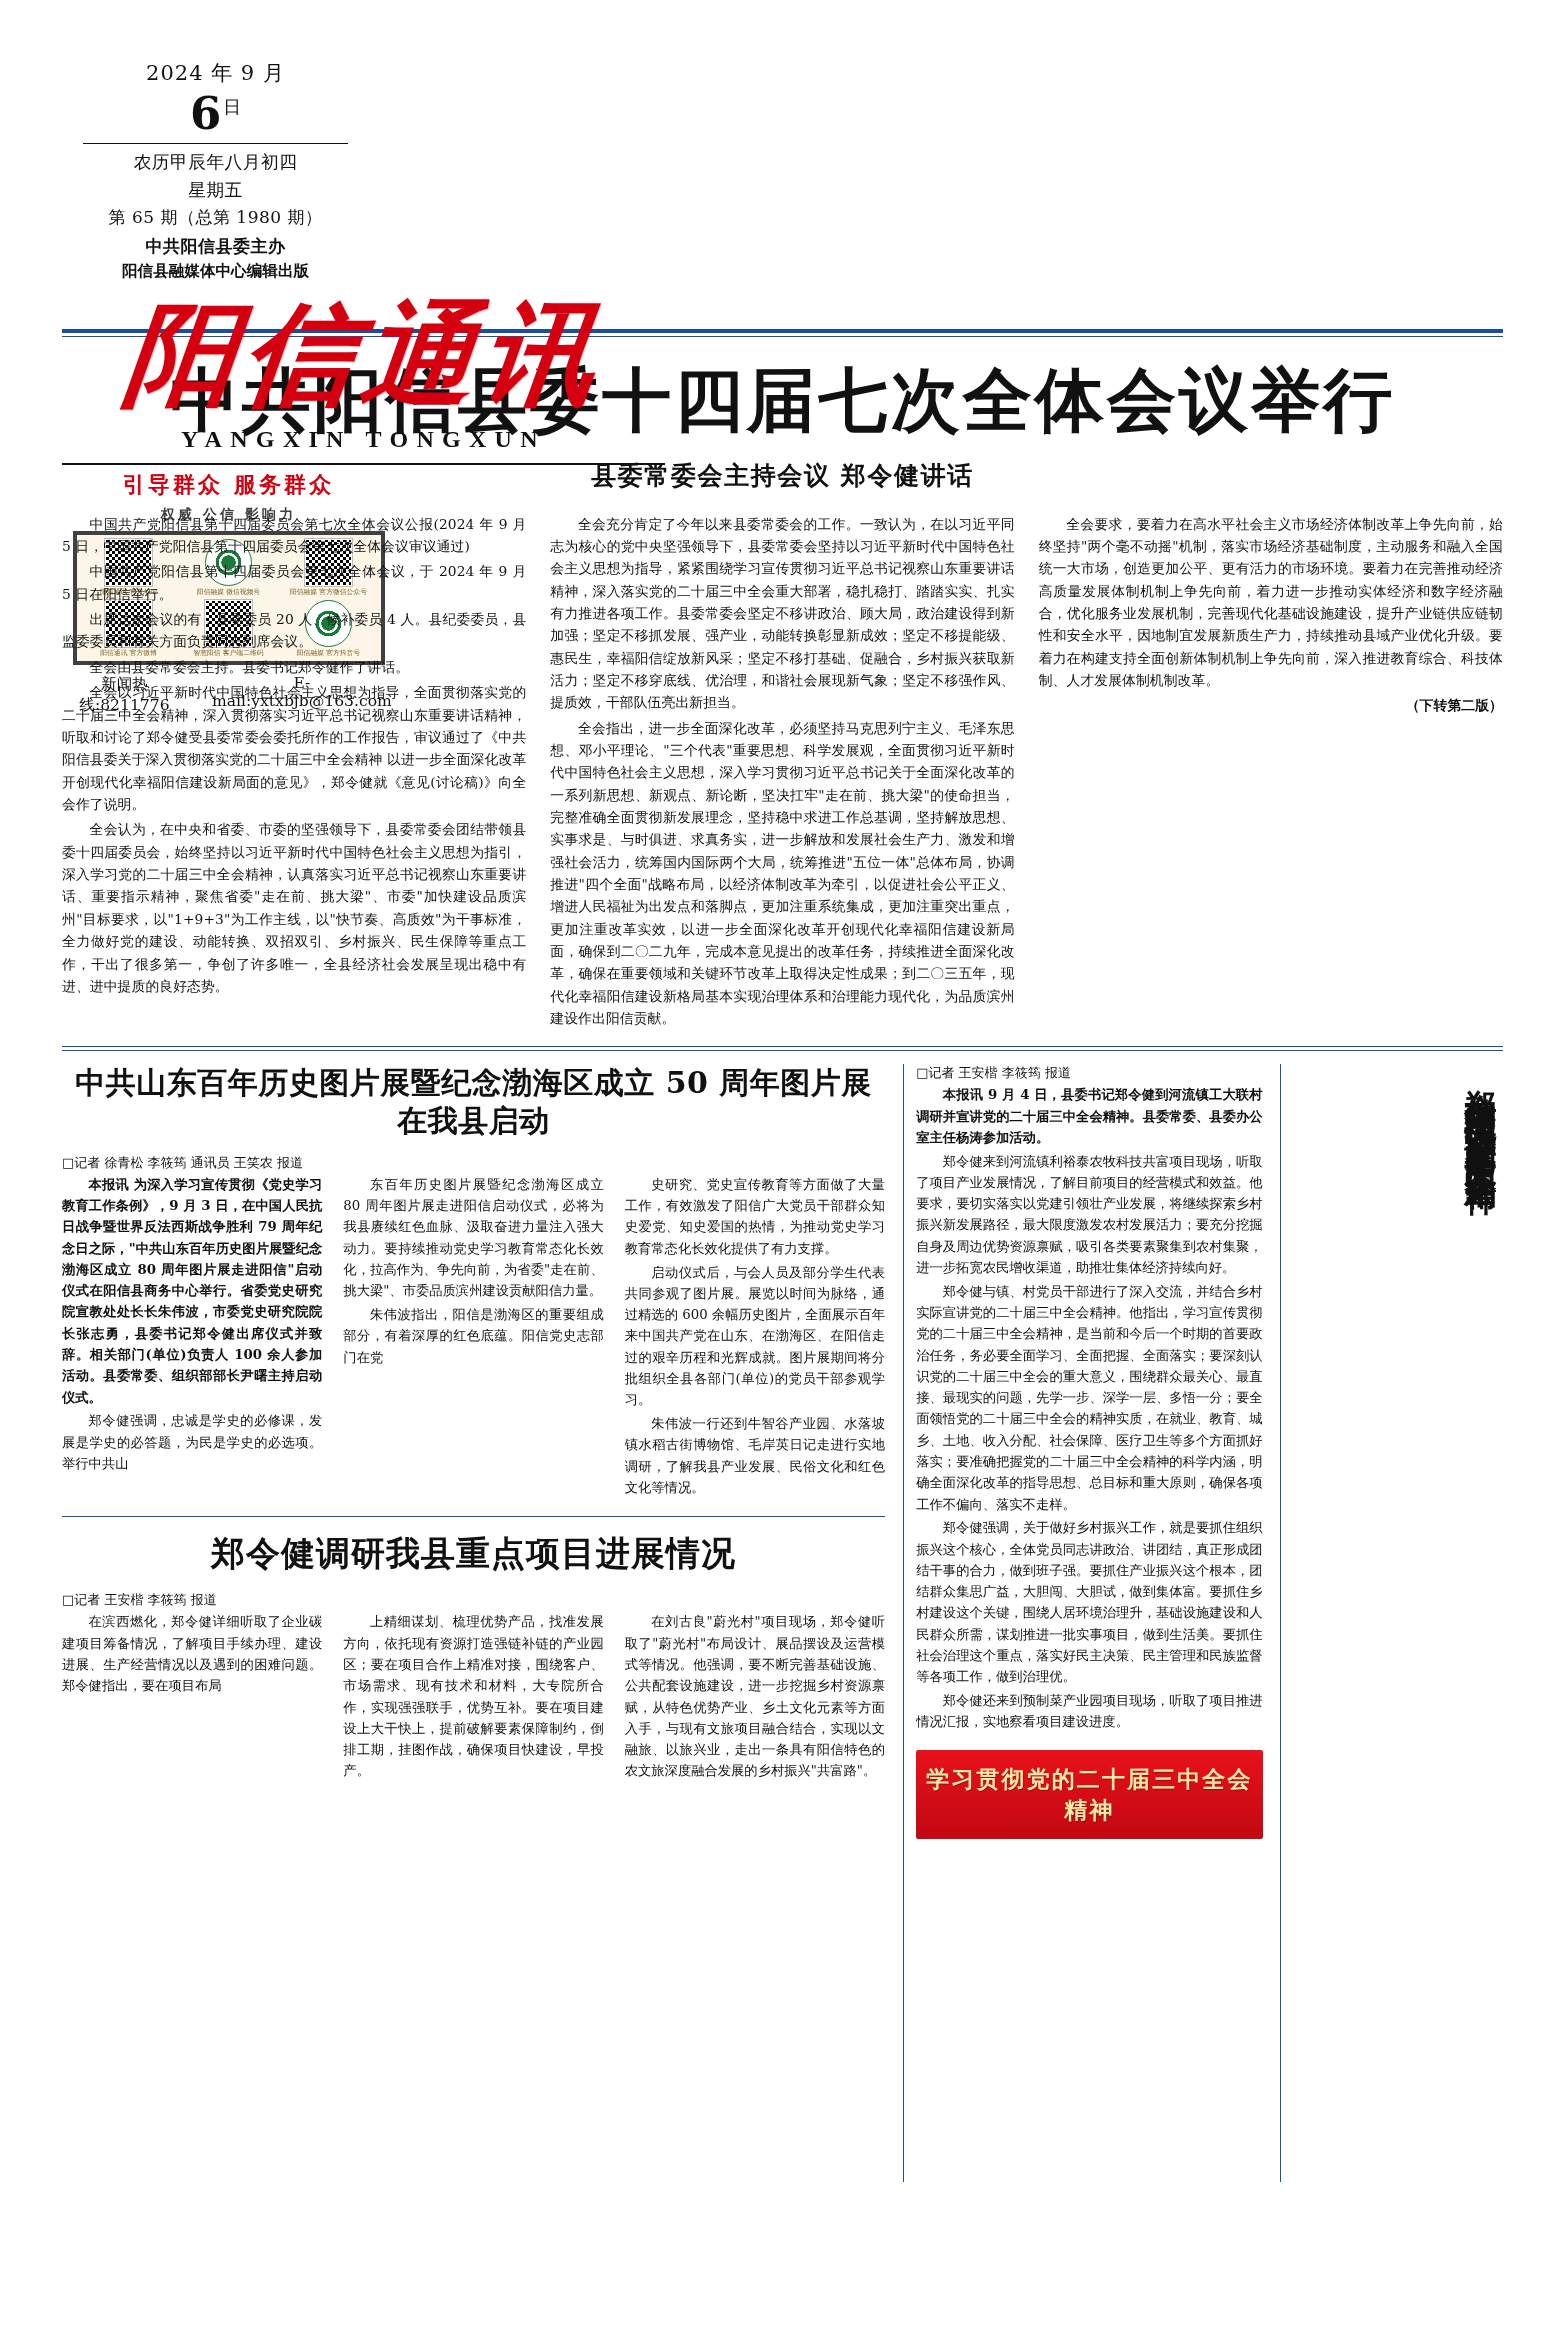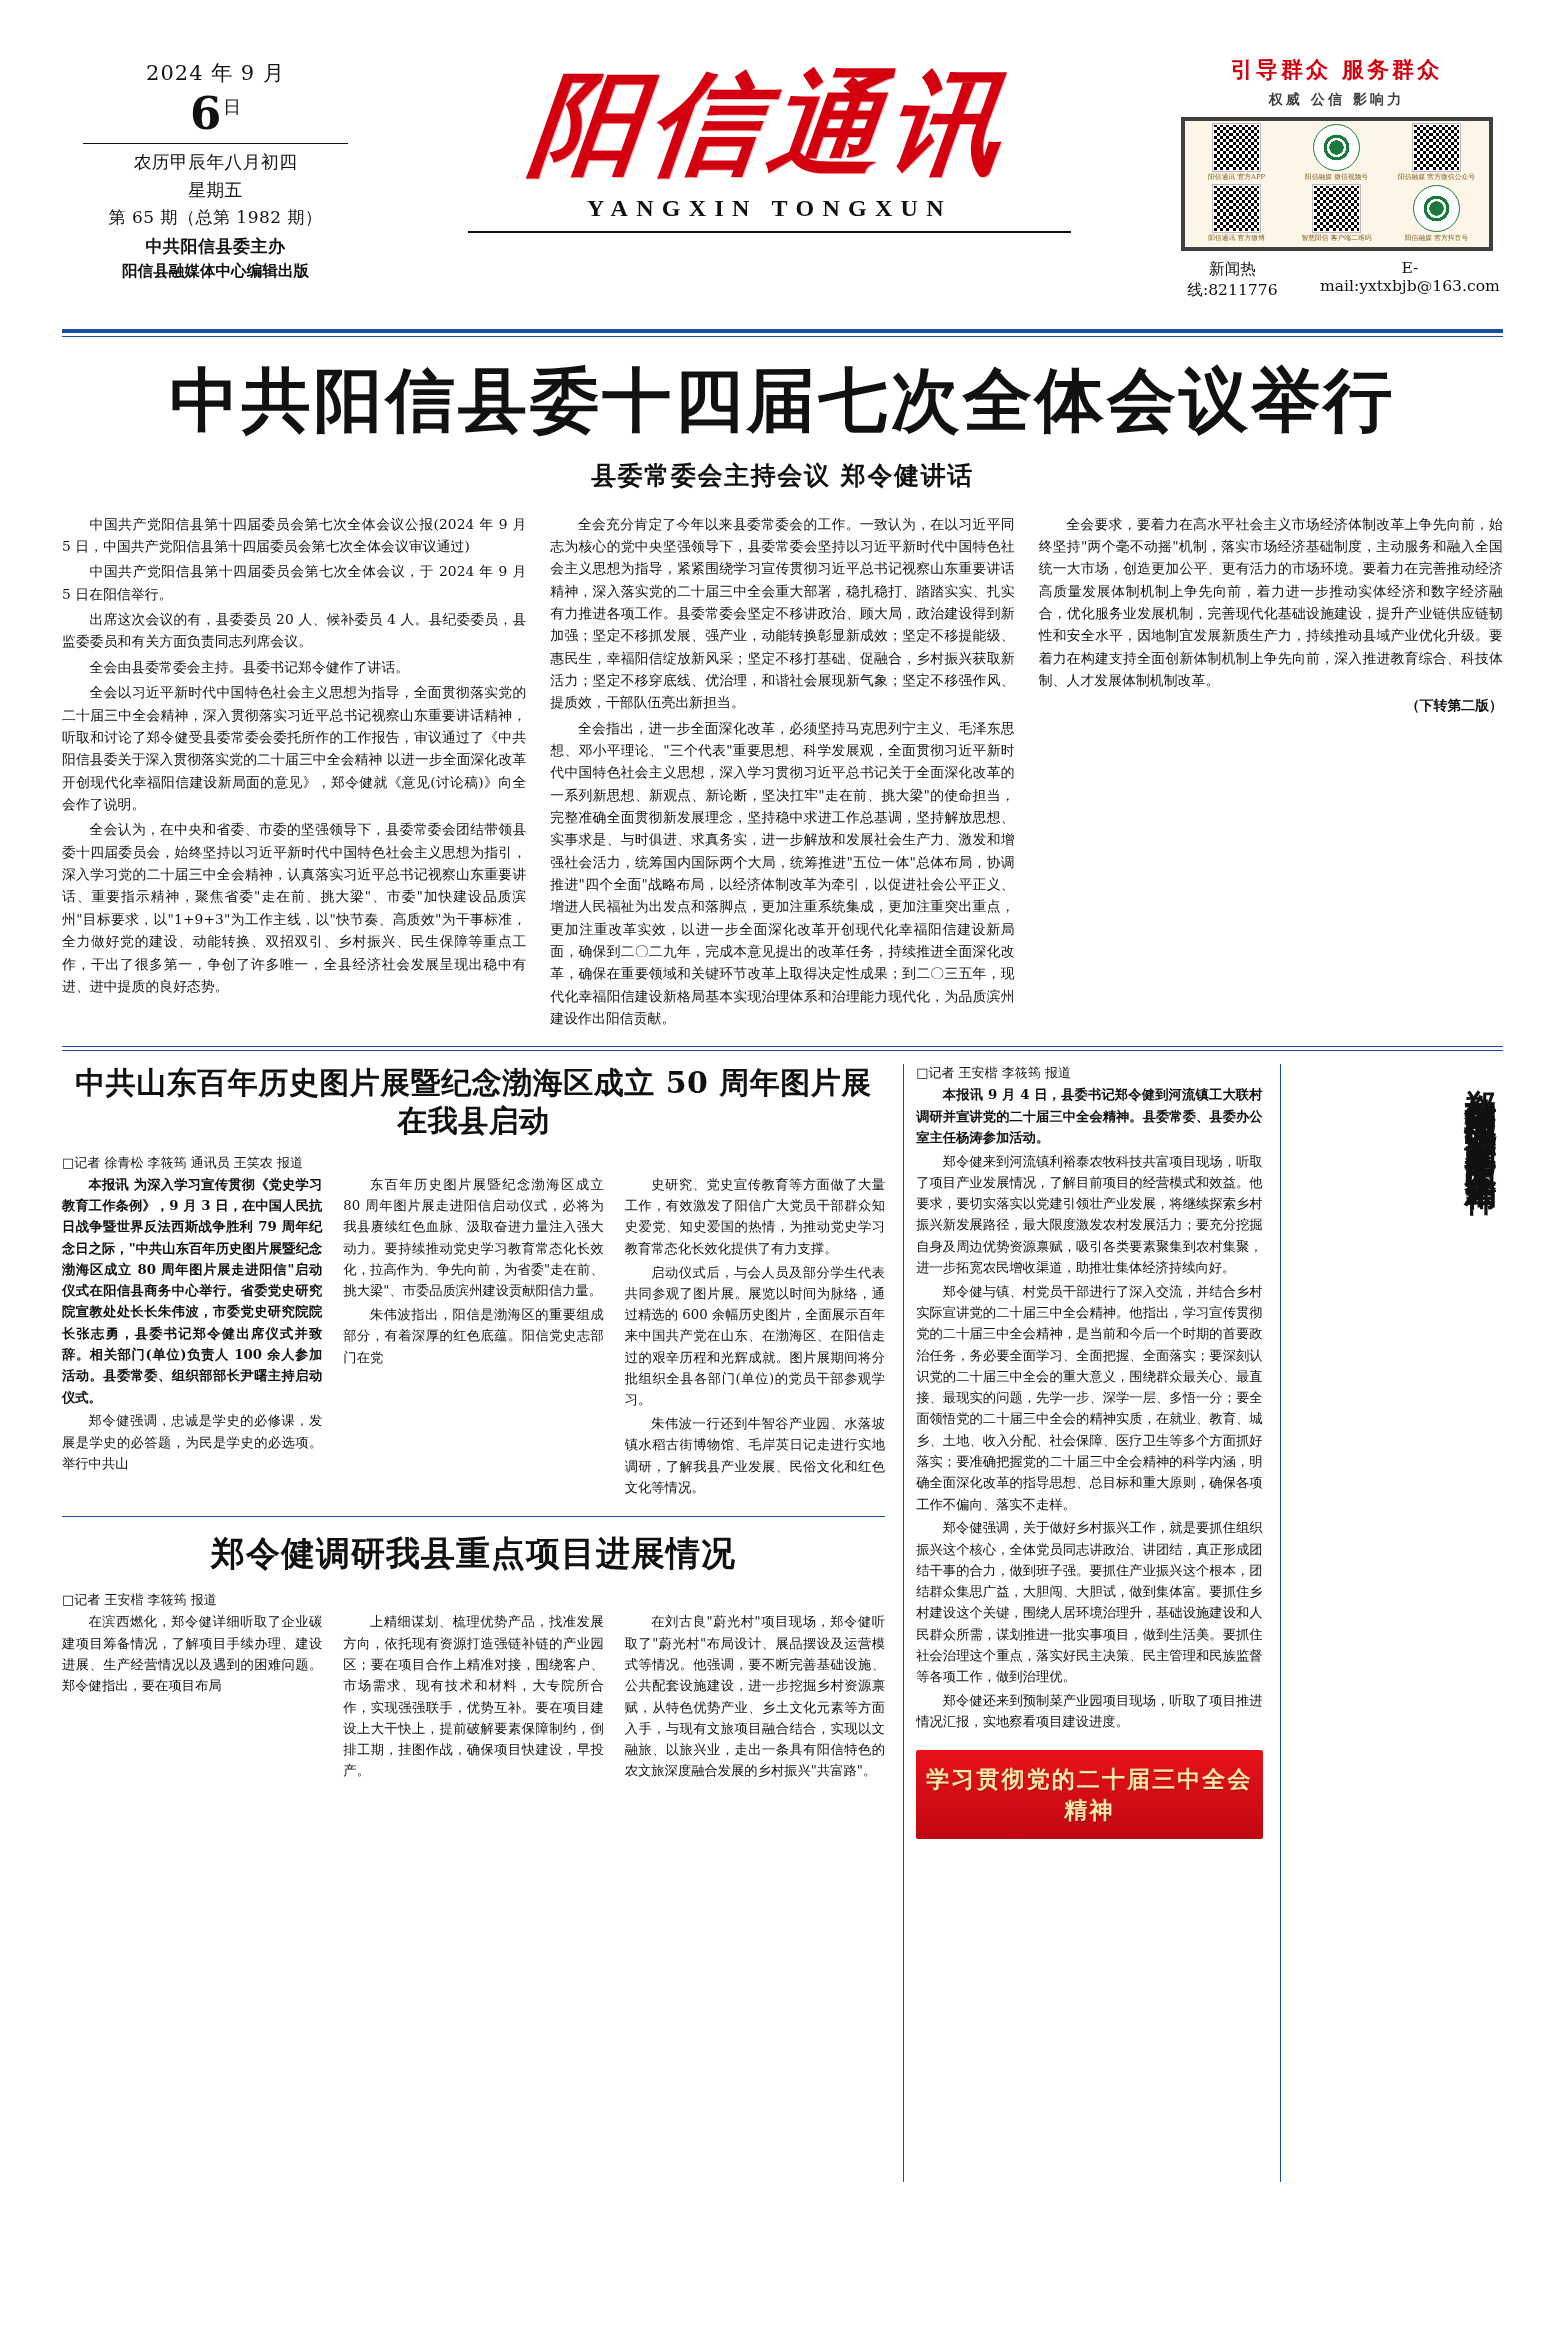--- a/index.html
+++ b/index.html
@@ -19,21 +19,21 @@
     width: 1565px;
     height: 2330px;
     box-sizing: border-box;
     padding: 50px 62px 21px 62px;
     position: relative;
   }
 
   
   .masthead {
     display: flex;
-    flex-direction: row;
+    flex-direction: column;
     align-items: flex-start;
     width: 100%;
     height: 270px;
   }
   .mast-left {
     width: 307px;
     text-align: center;
     padding-top: 9.4px;
     font-family: "DejaVu Serif", "Liberation Serif", serif;
   }
@@ -362,21 +362,21 @@
 <div class="page">
 
   <div class="masthead">
 
     <div class="mast-left">
       <div class="date-line">2024 年 9 月</div>
       <div class="bigday"><span>6</span><span class="dayunit">日</span></div>
       <div class="rule"></div>
       <div class="lunar">农历甲辰年八月初四</div>
       <div class="weekday">星期五</div>
-      <div class="issue">第 65 期（总第 1982 期）</div>
+      <div class="issue">第 65 期（总第 1980 期）</div>
       <div class="org">中共阳信县委主办</div>
       <div class="pub">阳信县融媒体中心编辑出版</div>
     </div>
 
     <div class="mast-center">
       <div class="logo-zh">阳信通讯</div>
       <div class="logo-py">YANGXIN  TONGXUN</div>
       <div class="logo-underline"></div>
     </div>
 

